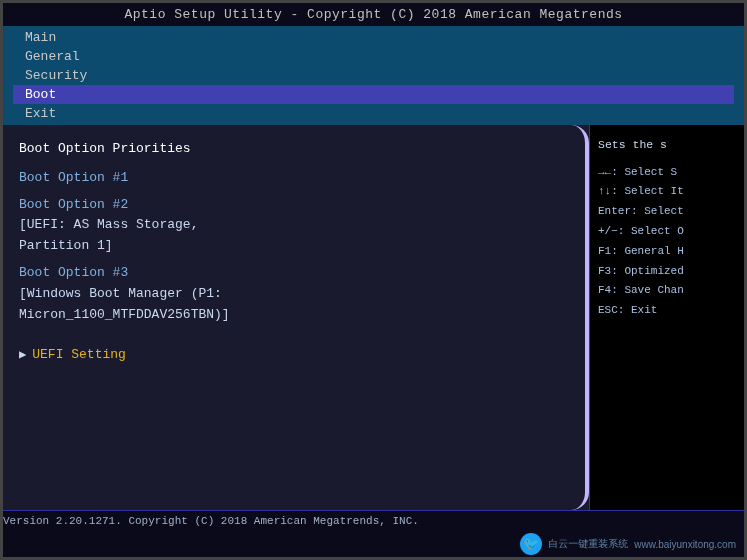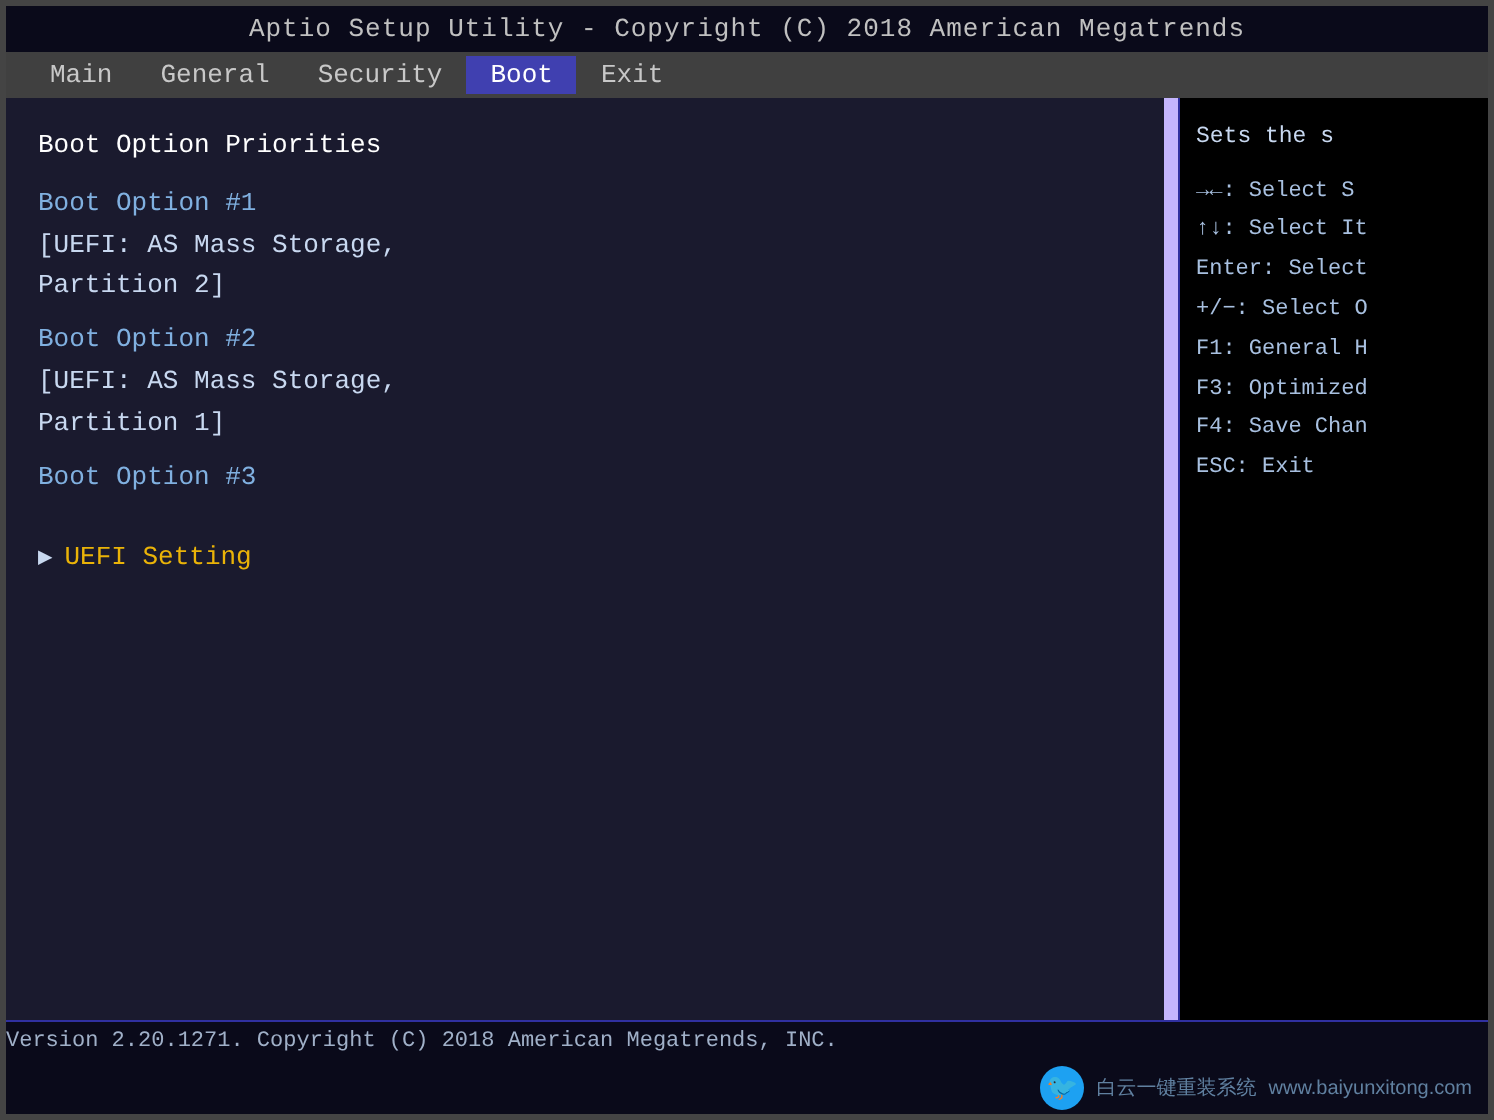--- a/index.html
+++ b/index.html
@@ -31,23 +31,23 @@
       background: #0a0a1a;
       color: #c0c0c0;
       text-align: center;
       padding: 4px 0;
       font-size: 13px;
       letter-spacing: 0.5px;
     }
 
     
     .menu-bar {
-      background: #404040;
-      display: flex;
-      flex-direction: row;
+      background: #0c4a6e;
+      display: flex;
+      flex-direction: column;
       padding: 2px 10px;
       gap: 0;
     }
 
     .menu-item {
       color: #c8c8c8;
       padding: 2px 12px;
       font-size: 13px;
       cursor: pointer;
     }
@@ -64,21 +64,22 @@
       background: #1a1a2e;
     }
 
     
     .left-panel {
       flex: 1;
       padding: 14px 16px;
       color: #c8d0e8;
       font-size: 13px;
       line-height: 1.6;
-      border-right: 7px solid #c4b5fd;
+      border-right: 4px solid #c4b5fd;
+      border-radius: 18px;
     }
 
     .section-title {
       color: #ffffff;
       font-size: 13px;
       margin-bottom: 8px;
     }
 
     .option-row {
       display: flex;
@@ -193,30 +194,30 @@
   </div>
 
   <div class="content-area">
 
     <div class="left-panel">
 
       <div class="section-title">Boot Option Priorities</div>
 
       <div class="option-row">
         <div class="option-label">Boot Option #1</div>
-        <div class="option-value">[UEFI: AS Mass Storage, Partition 2]</div>
       </div>
 
       <div class="option-row">
         <div class="option-label">Boot Option #2</div>
         <div class="option-value">[UEFI: AS Mass Storage, Partition 1]</div>
       </div>
 
       <div class="option-row">
         <div class="option-label">Boot Option #3</div>
+        <div class="option-value">[Windows Boot Manager (P1: Micron_1100_MTFDDAV256TBN)]</div>
       </div>
 
       <div class="uefi-setting">
         <span class="arrow">▶</span>
         <span class="uefi-label">UEFI Setting</span>
       </div>
 
     </div>
 
     <div class="right-panel">

